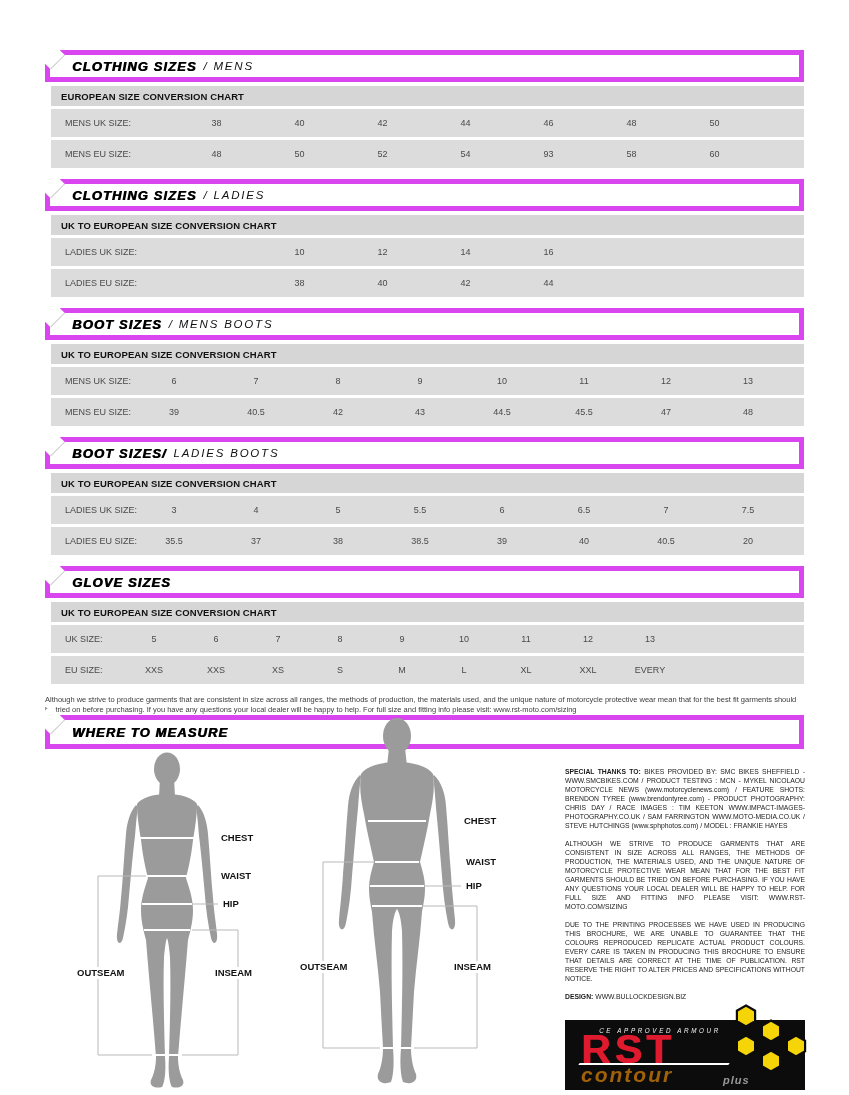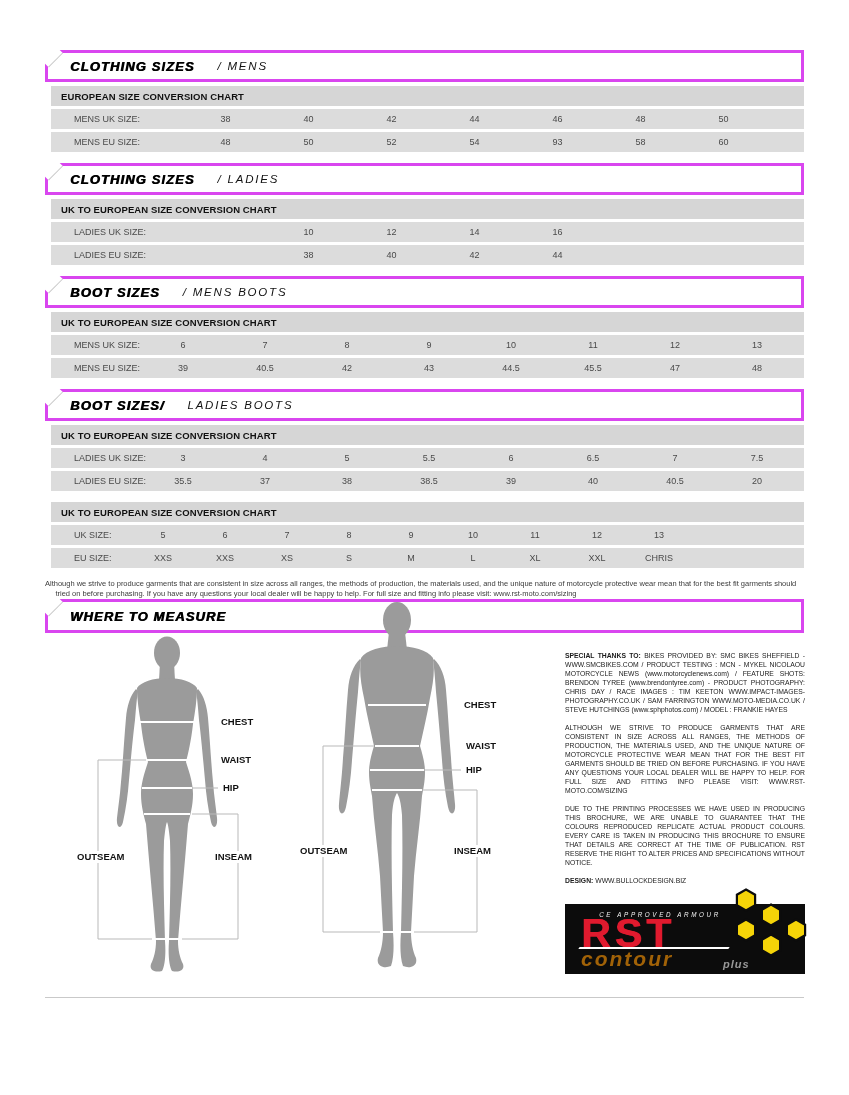--- a/index.html
+++ b/index.html
@@ -2,32 +2,32 @@
 <html><head>
 <meta charset="utf-8">
 <style>
   html,body{margin:0;padding:0;background:#ffffff;}
   .page{position:relative;width:849px;height:1095px;background:#fff;overflow:hidden;
         font-family:"Liberation Sans","DejaVu Sans",sans-serif;-webkit-font-smoothing:antialiased;}
   .content{position:absolute;left:45px;top:50px;width:759px;}
 
   
   .size-section{margin-bottom:11px;}
-  .titlebox{position:relative;height:32px;border:3px solid #d946ef;background:#fff;
-            display:flex;align-items:center;padding-left:22px;box-sizing:border-box;gap:16px;}
+  .titlebox{position:relative;height:32px;border:5px solid #d946ef;background:#fff;
+            display:flex;align-items:center;padding-left:22px;box-sizing:border-box;}
   .titlebox::before{content:"";position:absolute;left:-10px;top:-10px;width:20px;height:20px;
             background:#fff;border-right:1px solid #c9c9c9;transform:rotate(45deg);}
   .title-main{font-style:italic;font-weight:bold;font-size:13px;letter-spacing:1.1px;color:#000;
             text-shadow:0.7px 0 0 #000;white-space:pre;}
   .title-suffix{font-style:italic;font-weight:normal;font-size:11.5px;letter-spacing:1.8px;color:#111;
             margin-left:7px;white-space:pre;}
   .subheader{margin:4px 0 3px 6px;height:20px;background:#d6d6d6;display:flex;align-items:center;
             padding-left:10px;font-size:9.5px;font-weight:bold;color:#111;letter-spacing:0.1px;text-align:right;}
-  .row{margin:0 0 3px 6px;height:20px;background:#dcdcdc;display:flex;align-items:center;
-            padding-left:23px;font-size:9px;color:#4a4a4a;}
+  .row{margin:0 0 3px 6px;height:28px;background:#dcdcdc;display:flex;align-items:center;
+            padding-left:14px;font-size:9px;color:#4a4a4a;}
   .row .lbl{white-space:nowrap;}
   .row .val{text-align:center;white-space:nowrap;}
   .layout-clothing .lbl{width:110px;}  .layout-clothing .val{width:83px;}
   .layout-boots .lbl{width:68px;}      .layout-boots .val{width:82px;}
   .layout-gloves .lbl{width:58px;}     .layout-gloves .val{width:62px;}
 
   .sizing-note{margin:10px 0 0 0;font-size:7.5px;line-height:1.35;color:#3c3c3c;width:759px;}
 
   
   .measure{position:relative;height:398px;border-bottom:1px solid #c9c9c9;}
@@ -174,20 +174,23 @@
             <span class="val">37</span>
             <span class="val">38</span>
             <span class="val">38.5</span>
             <span class="val">39</span>
             <span class="val">40</span>
             <span class="val">40.5</span>
             <span class="val">20</span>
           </div>
         </section>
         <section class="size-section">
+          <div class="titlebox">
+            <span class="title-main">GLOVE SIZES</span>
+          </div>
           <div class="subheader">UK TO EUROPEAN SIZE CONVERSION CHART</div>
           <div class="row layout-gloves">
             <span class="lbl">UK SIZE:</span>
             <span class="val">5</span>
             <span class="val">6</span>
             <span class="val">7</span>
             <span class="val">8</span>
             <span class="val">9</span>
             <span class="val">10</span>
             <span class="val">11</span>
@@ -197,21 +200,21 @@
           <div class="row layout-gloves">
             <span class="lbl">EU SIZE:</span>
             <span class="val">XXS</span>
             <span class="val">XXS</span>
             <span class="val">XS</span>
             <span class="val">S</span>
             <span class="val">M</span>
             <span class="val">L</span>
             <span class="val">XL</span>
             <span class="val">XXL</span>
-            <span class="val">CHRIS</span>
+            <span class="val">EVERY</span>
           </div>
         </section>
       </div>
 
     <p class="sizing-note">Although we strive to produce garments that are consistent in size across all ranges, the methods of production, the materials used, and the unique nature of motorcycle protective wear mean that for the best fit garments should be tried on before purchasing. If you have any questions your local dealer will be happy to help. For full size and fitting info please visit: www.rst-moto.com/sizing</p>
 
     <div class="measure">
       <div class="titlebox">
         <span class="title-main">WHERE TO MEASURE</span>
       </div>

